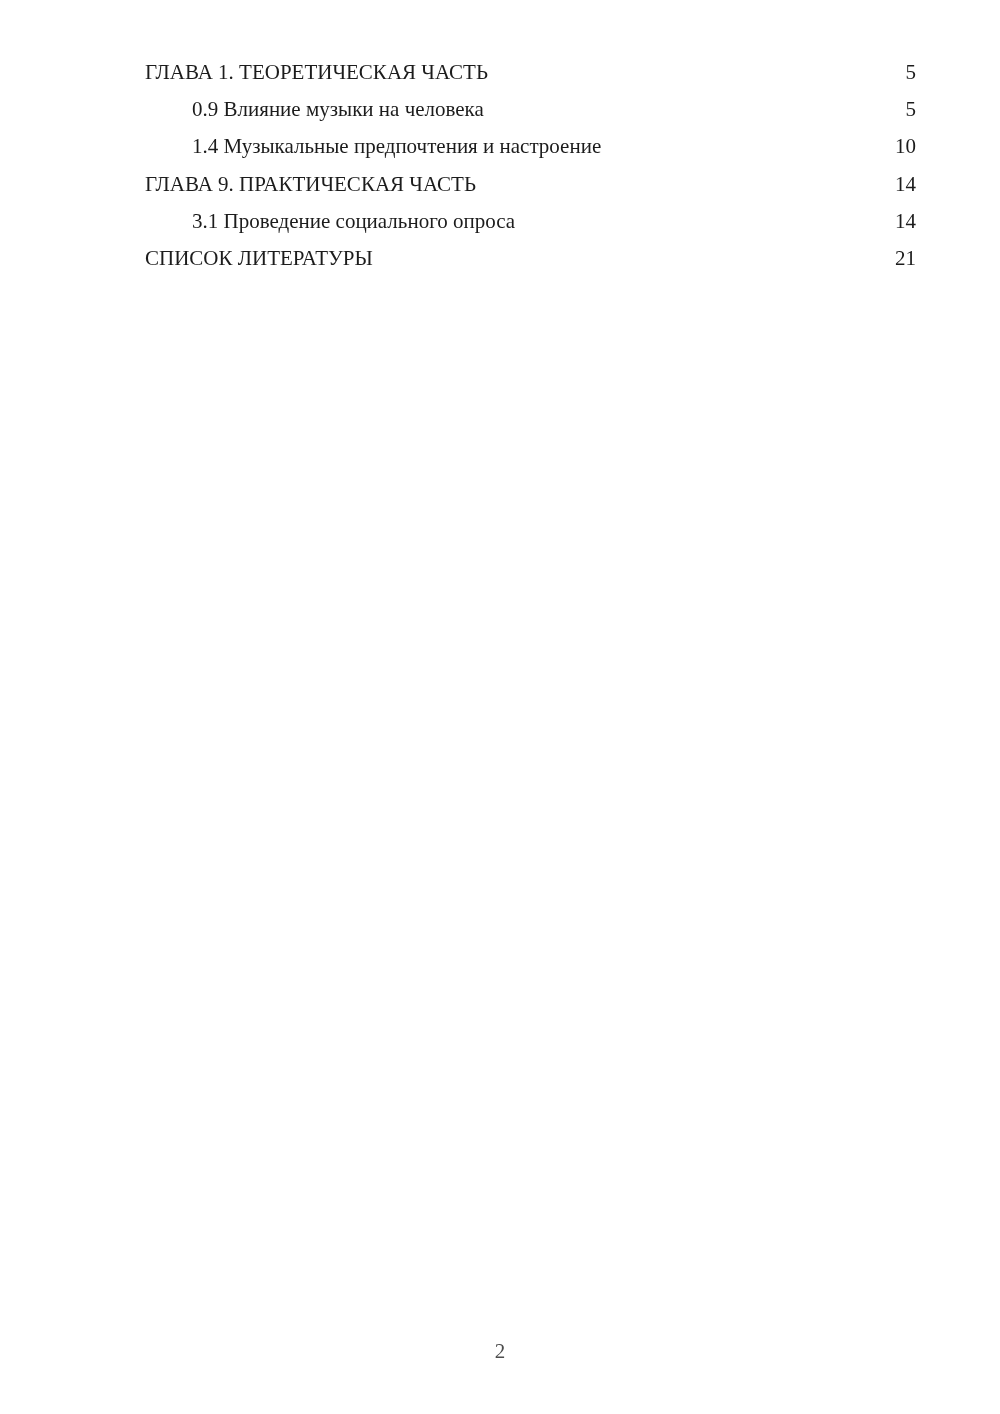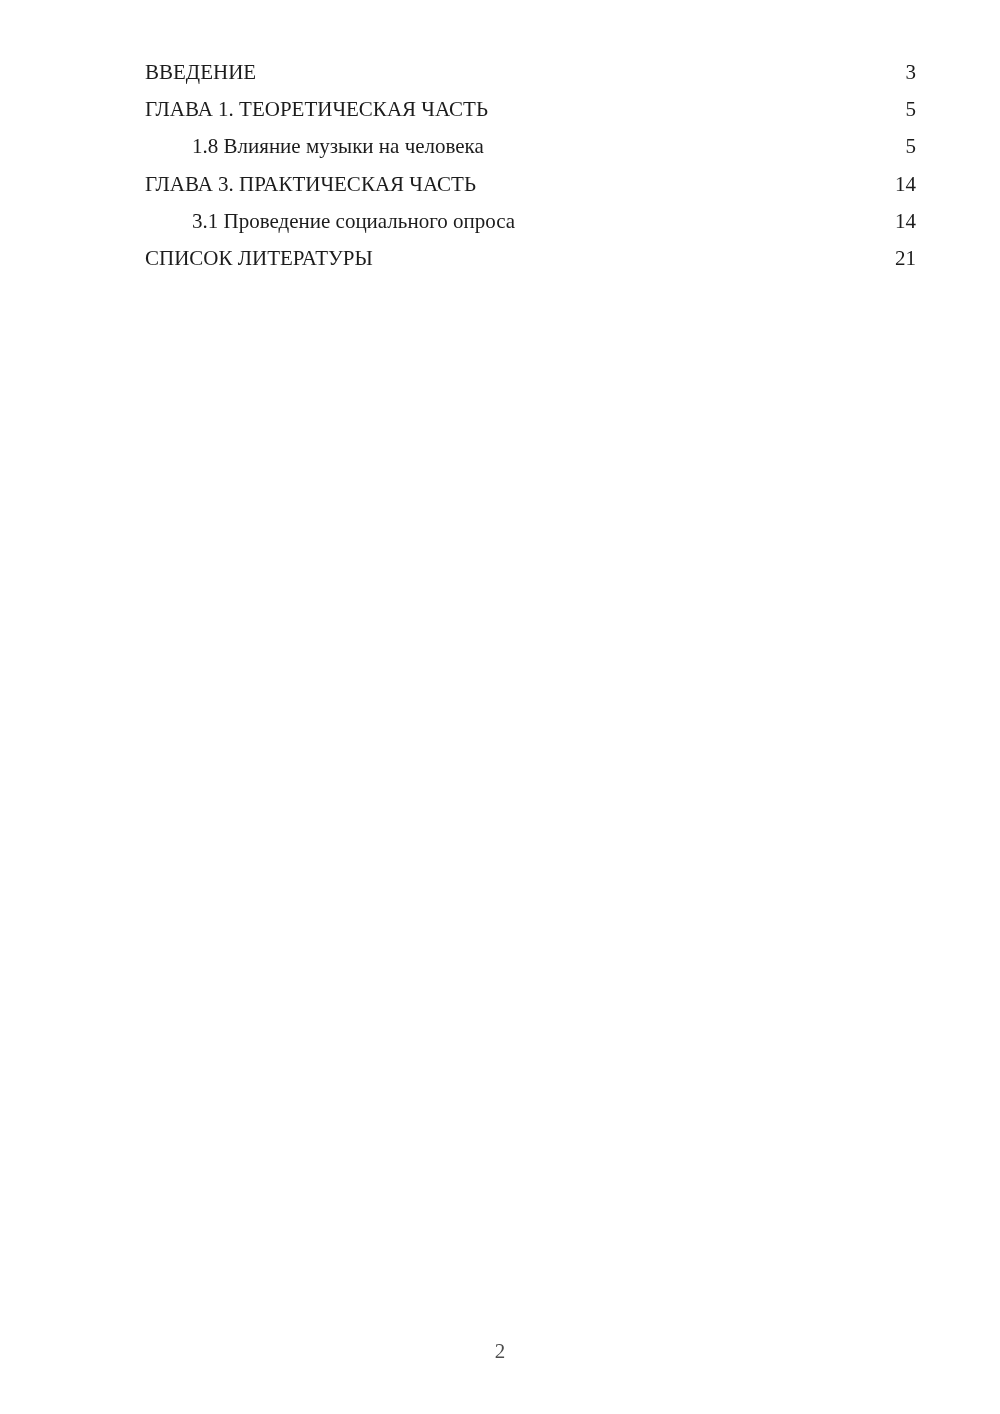--- a/index.html
+++ b/index.html
@@ -63,40 +63,40 @@
     }
   </style>
 </head>
 <body>
 
 <div class="page">
 
 
   <div class="toc">
 
-    <div class="toc-row">
-      <span class="toc-label">ВВЕДЕНИЕ</span>
-      <span class="toc-page">3</span>
-    </div>
 
     <div class="toc-row">
       <span class="toc-label">ГЛАВА 1. ТЕОРЕТИЧЕСКАЯ ЧАСТЬ</span>
       <span class="toc-page">5</span>
     </div>
 
     <div class="toc-row indent">
-      <span class="toc-label">1.8 Влияние музыки на человека</span>
+      <span class="toc-label">0.9 Влияние музыки на человека</span>
       <span class="toc-page">5</span>
     </div>
 
 
 
+    <div class="toc-row indent">
+      <span class="toc-label">1.4 Музыкальные предпочтения и настроение</span>
+      <span class="toc-page">10</span>
+    </div>
 
     <div class="toc-row">
-      <span class="toc-label">ГЛАВА 3. ПРАКТИЧЕСКАЯ ЧАСТЬ</span>
+      <span class="toc-label">ГЛАВА 9. ПРАКТИЧЕСКАЯ ЧАСТЬ</span>
       <span class="toc-page">14</span>
     </div>
 
     <div class="toc-row indent">
       <span class="toc-label">3.1 Проведение социального опроса</span>
       <span class="toc-page">14</span>
     </div>
 
 
 

